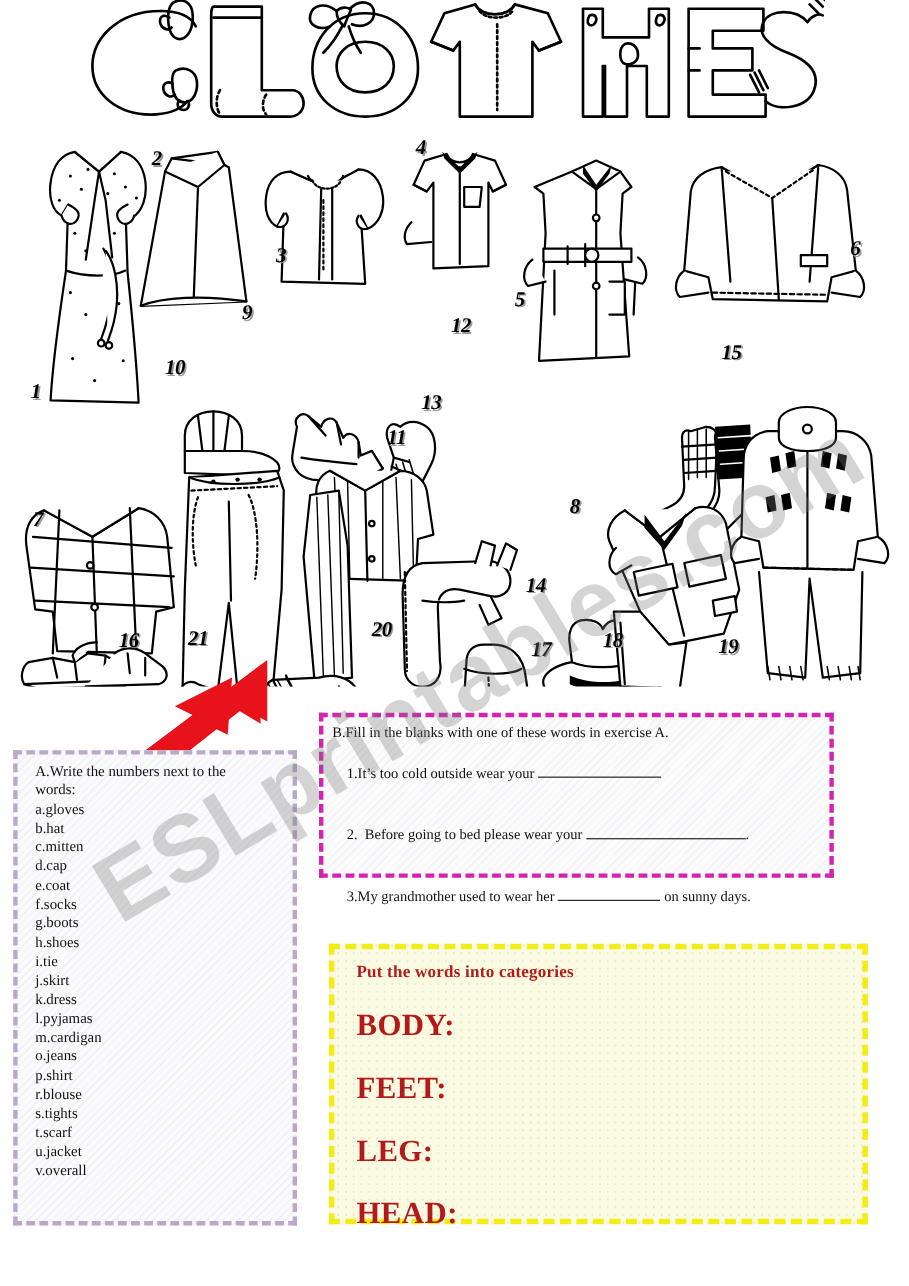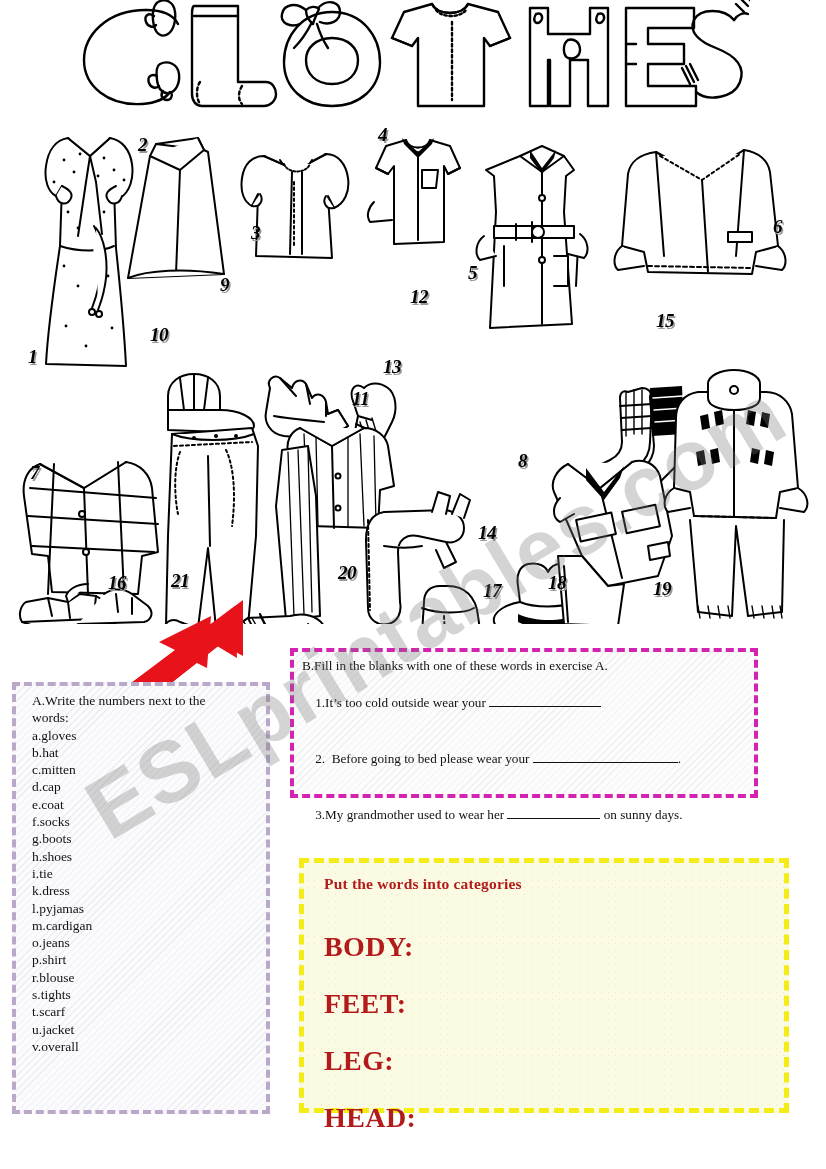--- a/index.html
+++ b/index.html
@@ -144,21 +144,21 @@
         rgba(200,195,120,0.30) 0.8px, rgba(255,255,255,0) 0.9px);
     background-size: 7px 7px;
     padding: 12px 0 0 20px;
     z-index: 20;
   }
   #cat-title {
     font-family: "Liberation Serif", serif;
     font-weight: bold;
     font-size: 15.5px;
     color: #b31b1b;
-    margin-bottom: 38px;
+    margin-bottom: 24px;
     letter-spacing: 0.2px;
   }
   .cat-row {
     font-family: "Liberation Serif", serif;
     font-weight: bold;
     font-size: 28px;
     color: #b31b1b;
     margin-bottom: 25px;
     letter-spacing: 0.4px;
   }
@@ -477,20 +477,21 @@
   <div class="a-head">words:</div>
   <div class="word-item">a.gloves</div>
   <div class="word-item">b.hat</div>
   <div class="word-item">c.mitten</div>
   <div class="word-item">d.cap</div>
   <div class="word-item">e.coat</div>
   <div class="word-item">f.socks</div>
   <div class="word-item">g.boots</div>
   <div class="word-item">h.shoes</div>
   <div class="word-item">i.tie</div>
+  <div class="word-item">j.skirt</div>
   <div class="word-item">k.dress</div>
   <div class="word-item">l.pyjamas</div>
   <div class="word-item">m.cardigan</div>
   <div class="word-item">o.jeans</div>
   <div class="word-item">p.shirt</div>
   <div class="word-item">r.blouse</div>
   <div class="word-item">s.tights</div>
   <div class="word-item">t.scarf</div>
   <div class="word-item">u.jacket</div>
   <div class="word-item">v.overall</div>

